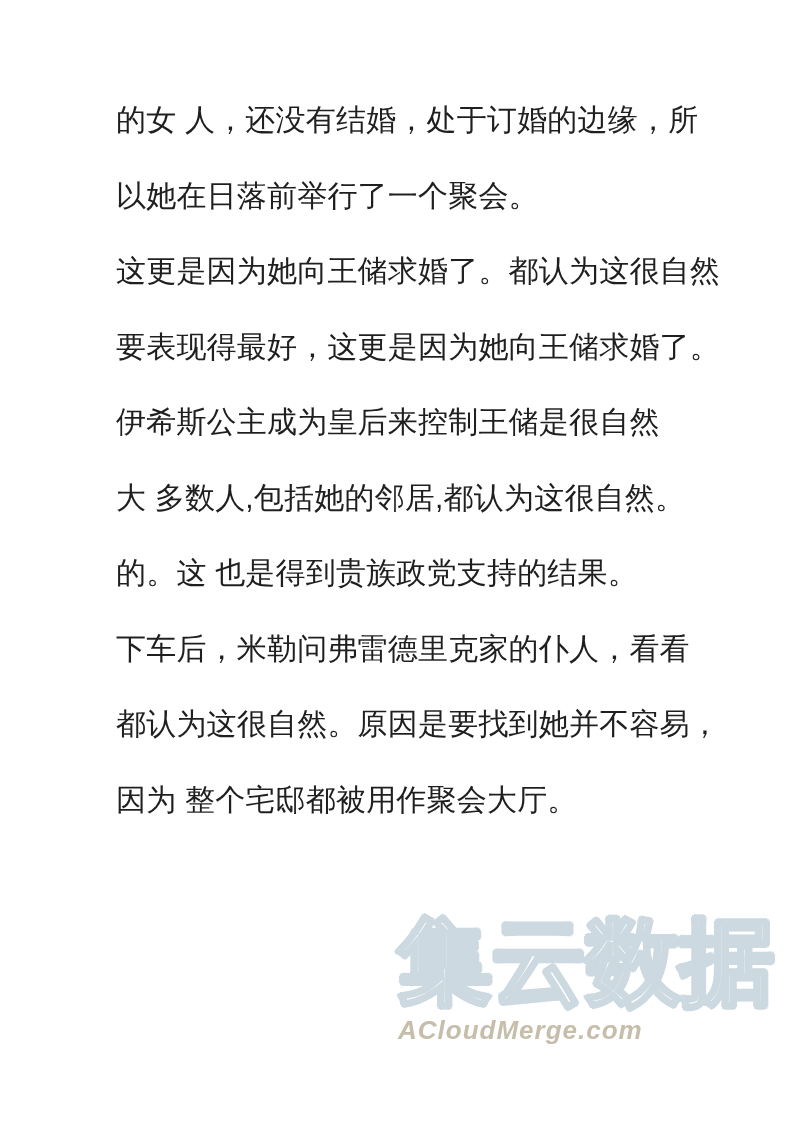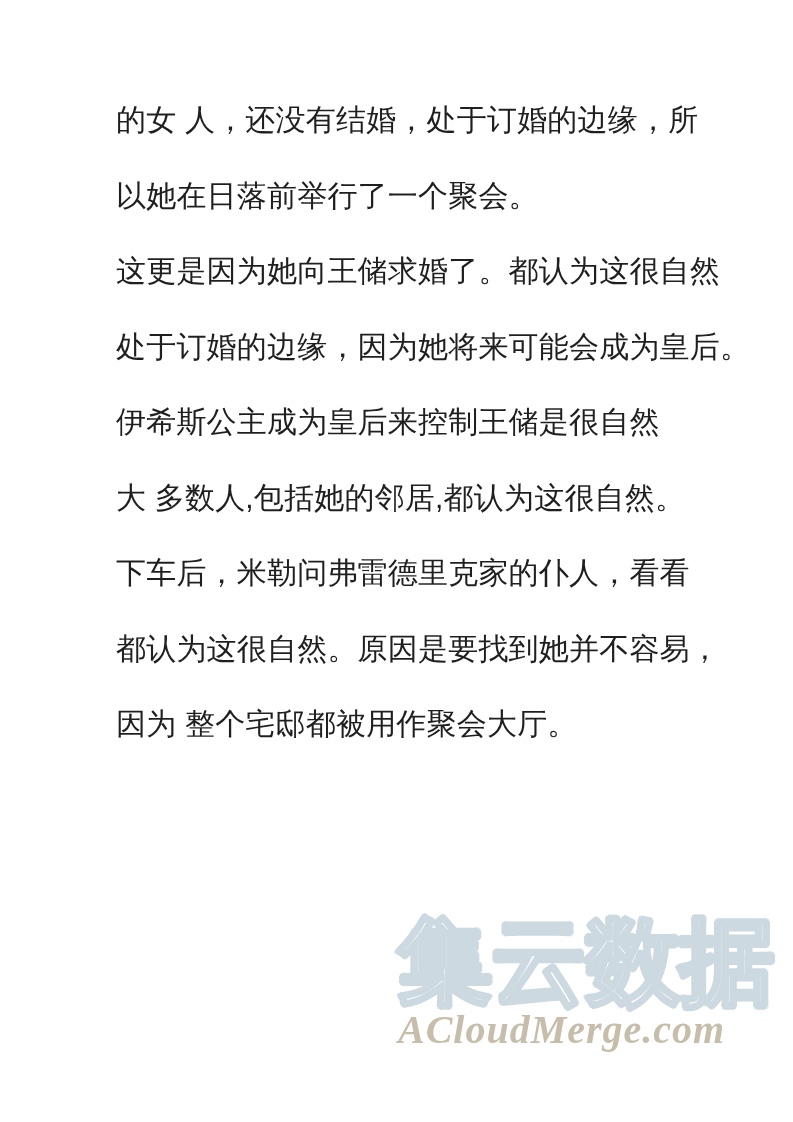--- a/index.html
+++ b/index.html
@@ -49,43 +49,43 @@
        2px -2px 0 var(--wm-outline, #ccd9e0),
       -2px  2px 0 var(--wm-outline, #ccd9e0),
        2px  2px 0 var(--wm-outline, #ccd9e0),
       -3px  0   0 var(--wm-outline, #ccd9e0),
        3px  0   0 var(--wm-outline, #ccd9e0),
        0   -3px 0 var(--wm-outline, #ccd9e0),
        0    3px 0 var(--wm-outline, #ccd9e0);
     white-space: nowrap;
   }
   .wm-url {
-    font-size: 40px;
+    font-size: 26px;
     line-height: 40px;
     font-weight: bold;
     font-style: italic;
     letter-spacing: 1px;
     color: var(--wm-url-color, #c6bdab);
     margin-top: 0px;
     white-space: nowrap;
-    font-family: Liberation Serif, serif;
   }
 </style>
 </head>
 <body>
 
 <div class="page">
 
   <div class="text-block">
     <div class="text-line">的女 人，还没有结婚，处于订婚的边缘，所</div>
     <div class="text-line">以她在日落前举行了一个聚会。</div>
     <div class="text-line">这更是因为她向王储求婚了。都认为这很自然</div>
-    <div class="text-line">处于订婚的边缘，因为她将来可能会成为皇后。</div>
+    <div class="text-line">要表现得最好，这更是因为她向王储求婚了。</div>
     <div class="text-line">伊希斯公主成为皇后来控制王储是很自然</div>
     <div class="text-line">大 多数人,包括她的邻居,都认为这很自然。</div>
+    <div class="text-line">的。这 也是得到贵族政党支持的结果。</div>
     <div class="text-line">下车后，米勒问弗雷德里克家的仆人，看看</div>
     <div class="text-line">都认为这很自然。原因是要找到她并不容易，</div>
     <div class="text-line">因为 整个宅邸都被用作聚会大厅。</div>
   </div>
 
   <div class="watermark">
     <div class="wm-cn">集云数据</div>
     <div class="wm-url">ACloudMerge.com</div>
   </div>
 

